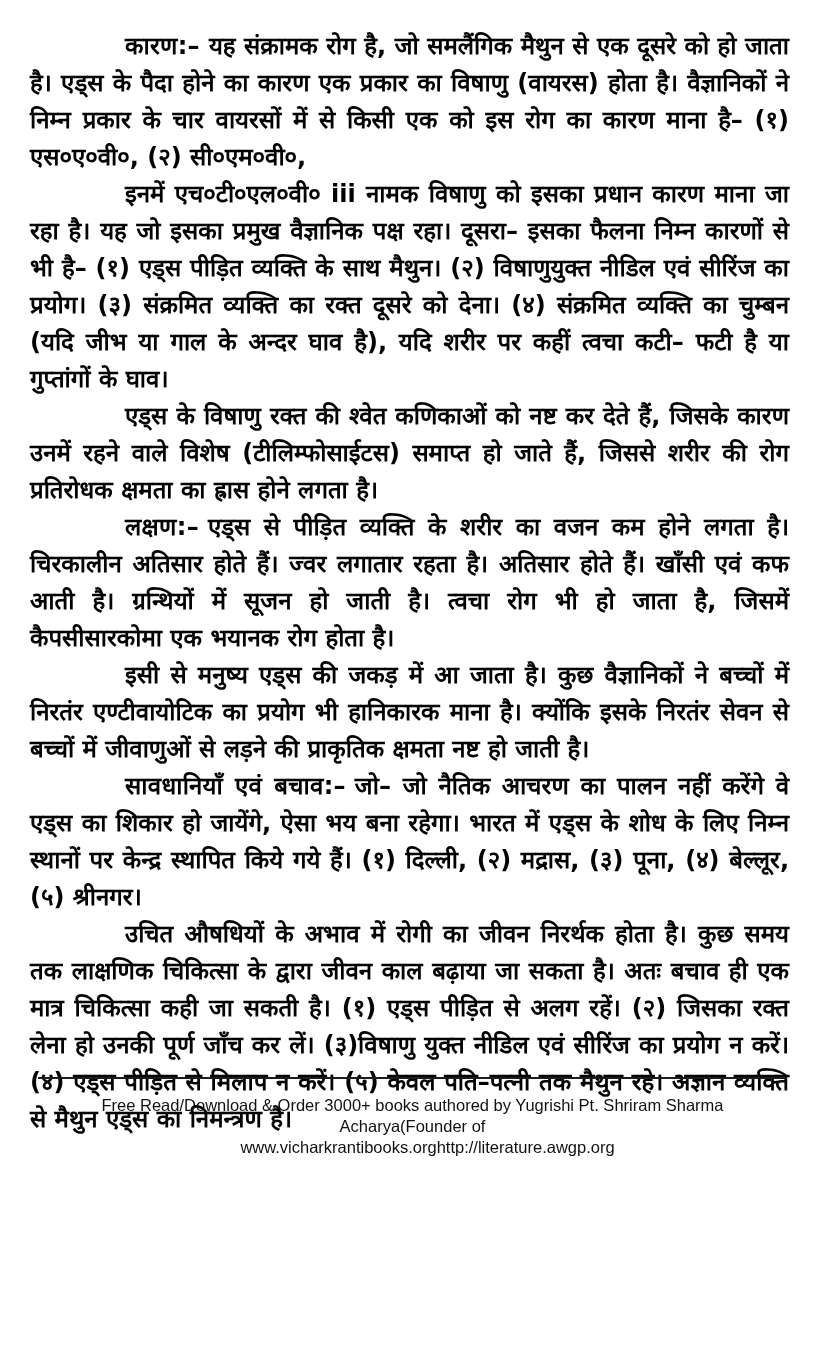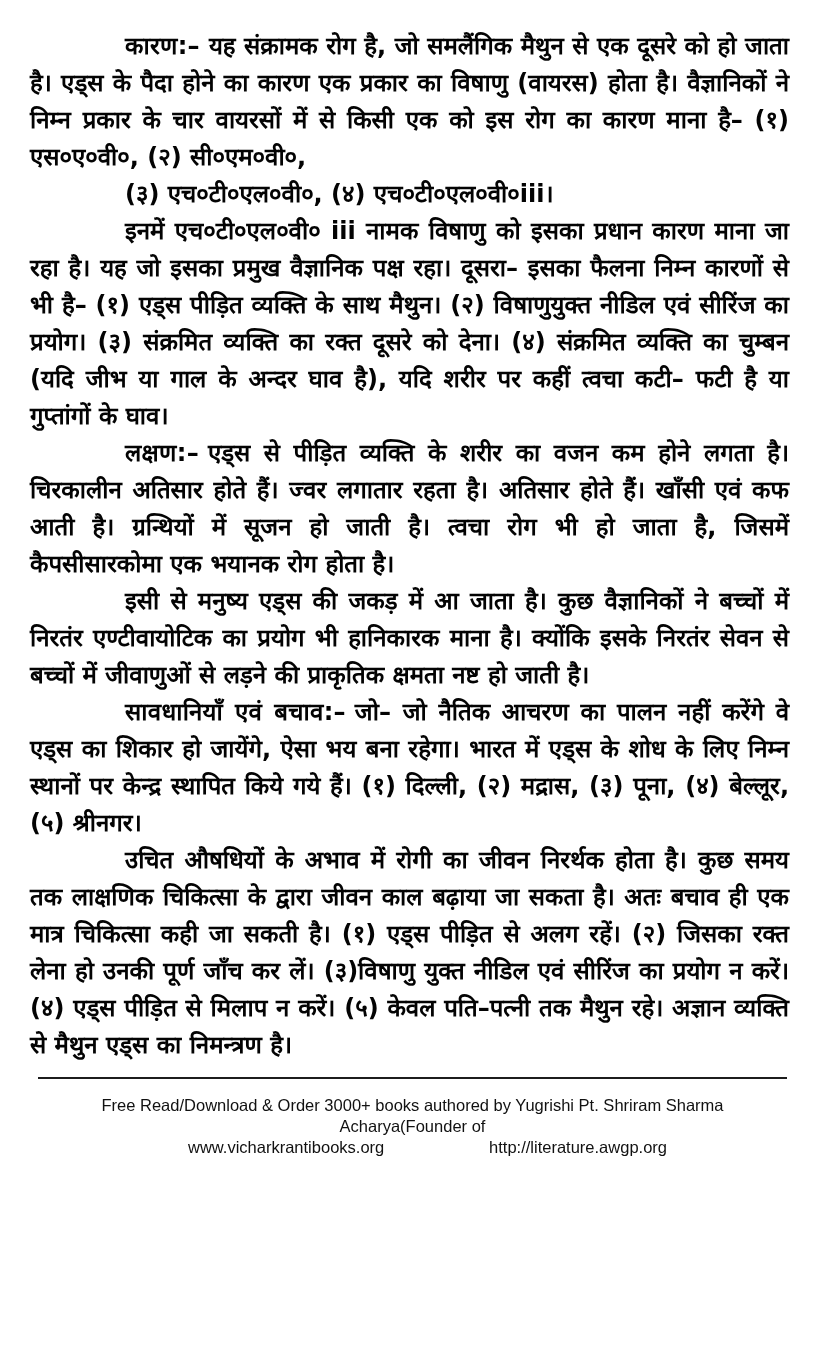--- a/index.html
+++ b/index.html
@@ -59,33 +59,33 @@
     border-top: 2px solid #1c1c1c;
     padding-top: 16px;
     font-family: "Liberation Sans", sans-serif;
     font-size: 16.5px;
     line-height: 21px;
     text-align: center;
     color: #111111;
   }
   .footer-urls {
     display: flex;
-    justify-content: space-between;
+    justify-content: center;
     padding: 0 120px 0 150px;
   }
 </style>
 </head>
 <body>
 
 <div class="page">
 
   <div class="text-block">
     <p><span class="para-heading">कारण:–</span><span>यह संक्रामक रोग है, जो समलैंगिक मैथुन से एक दूसरे को हो जाता है। एड्स के पैदा होने का कारण एक प्रकार का विषाणु (वायरस) होता है। वैज्ञानिकों ने निम्न प्रकार के चार वायरसों में से किसी एक को इस रोग का कारण माना है– (१) एस०ए०वी०, (२) सी०एम०वी०,</span></p>
-    <p><span>(३) एच०टी०एल०वी०, (४) एच०टी०एल०वी०iii।</span></p>
     <p><span>इनमें एच०टी०एल०वी० iii नामक विषाणु को इसका प्रधान कारण माना जा रहा है। यह जो इसका प्रमुख वैज्ञानिक पक्ष रहा। दूसरा– इसका फैलना निम्न कारणों से भी है– (१) एड्स पीड़ित व्यक्ति के साथ मैथुन। (२) विषाणुयुक्त नीडिल एवं सीरिंज का प्रयोग। (३) संक्रमित व्यक्ति का रक्त दूसरे को देना। (४) संक्रमित व्यक्ति का चुम्बन (यदि जीभ या गाल के अन्दर घाव है), यदि शरीर पर कहीं त्वचा कटी– फटी है या गुप्तांगों के घाव।</span></p>
+    <p><span>एड्स के विषाणु रक्त की श्वेत कणिकाओं को नष्ट कर देते हैं, जिसके कारण उनमें रहने वाले विशेष (टीलिम्फोसाईटस) समाप्त हो जाते हैं, जिससे शरीर की रोग प्रतिरोधक क्षमता का ह्रास होने लगता है।</span></p>
     <p><span class="para-heading">लक्षण:–</span><span>एड्स से पीड़ित व्यक्ति के शरीर का वजन कम होने लगता है। चिरकालीन अतिसार होते हैं। ज्वर लगातार रहता है। अतिसार होते हैं। खाँसी एवं कफ आती है। ग्रन्थियों में सूजन हो जाती है। त्वचा रोग भी हो जाता है, जिसमें कैपसीसारकोमा एक भयानक रोग होता है।</span></p>
     <p><span>इसी से मनुष्य एड्स की जकड़ में आ जाता है। कुछ वैज्ञानिकों ने बच्चों में निरतंर एण्टीवायोटिक का प्रयोग भी हानिकारक माना है। क्योंकि इसके निरतंर सेवन से बच्चों में जीवाणुओं से लड़ने की प्राकृतिक क्षमता नष्ट हो जाती है।</span></p>
     <p><span class="para-heading">सावधानियाँ एवं बचाव:–</span><span>जो– जो नैतिक आचरण का पालन नहीं करेंगे वे एड्स का शिकार हो जायेंगे, ऐसा भय बना रहेगा। भारत में एड्स के शोध के लिए निम्न स्थानों पर केन्द्र स्थापित किये गये हैं। (१) दिल्ली, (२) मद्रास, (३) पूना, (४) बेल्लूर, (५) श्रीनगर।</span></p>
     <p><span>उचित औषधियों के अभाव में रोगी का जीवन निरर्थक होता है। कुछ समय तक लाक्षणिक चिकित्सा के द्वारा जीवन काल बढ़ाया जा सकता है। अतः बचाव ही एक मात्र चिकित्सा कही जा सकती है। (१) एड्स पीड़ित से अलग रहें। (२) जिसका रक्त लेना हो उनकी पूर्ण जाँच कर लें। (३)विषाणु युक्त नीडिल एवं सीरिंज का प्रयोग न करें। (४) एड्स पीड़ित से मिलाप न करें। (५) केवल पति–पत्नी तक मैथुन रहे। अज्ञान व्यक्ति से मैथुन एड्स का निमन्त्रण है।</span></p>
   </div>
 
   <div class="page-number">१२६</div>
 
   <div class="footer">
     <div>Free Read/Download &amp; Order 3000+ books authored by Yugrishi Pt. Shriram Sharma Acharya(Founder of</div>

